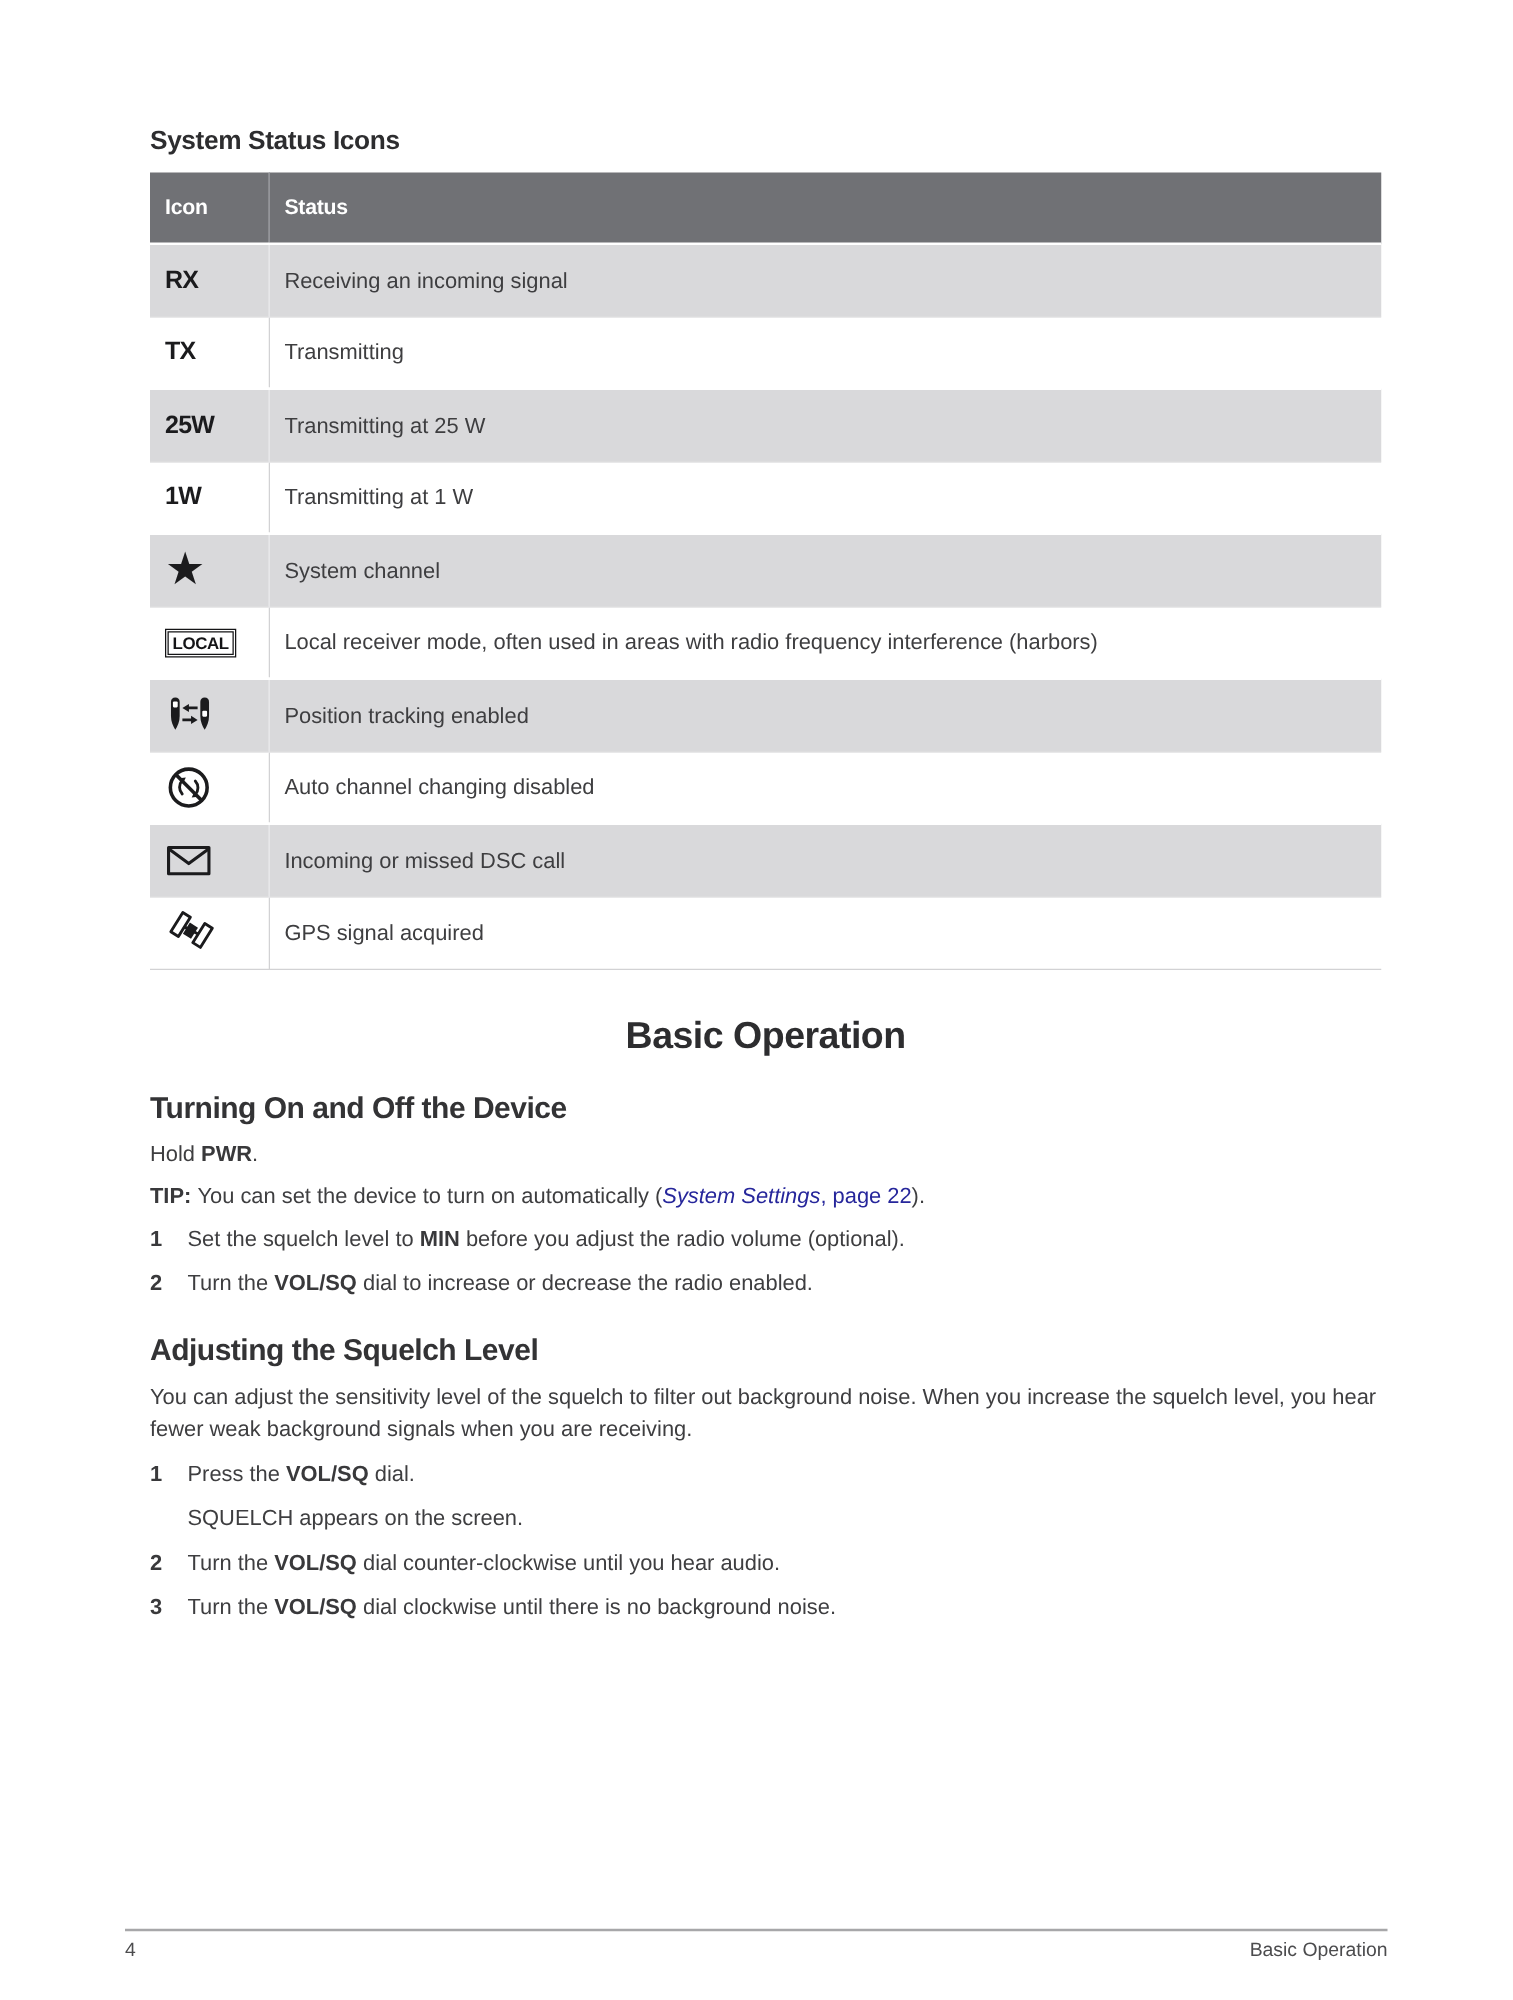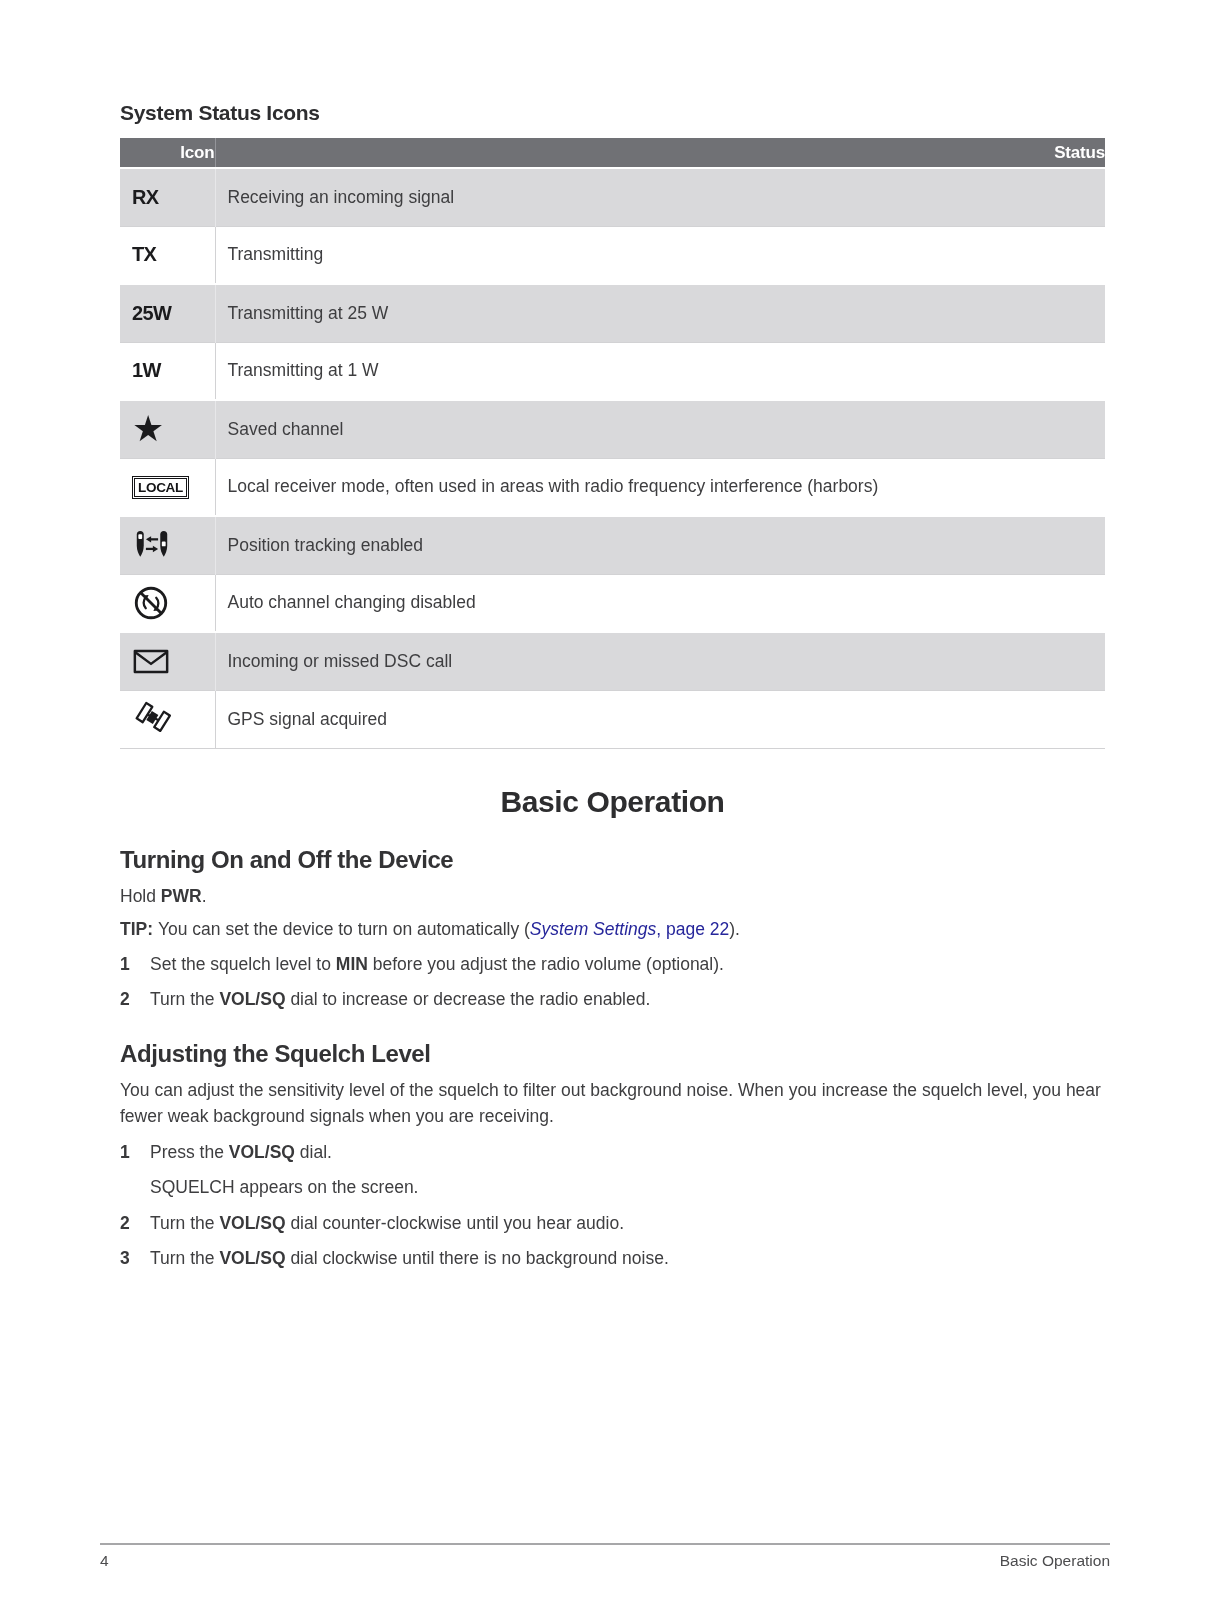--- a/index.html
+++ b/index.html
@@ -5,22 +5,22 @@
   * { box-sizing: border-box; }
   html,body { margin:0; padding:0; background:#ffffff; }
   body { font-family:"Liberation Sans", sans-serif; color:#3e3e40; }
   .page { position:relative; width:1210px; height:1600px; background:#fff; overflow:hidden; }
   .content { position:absolute; left:100px; top:0; width:985px;margin-left:20px; }
 
   
   .table-title { margin:101px 0 13px 0; font-size:21px; font-weight:bold; color:#2d2d2f; letter-spacing:-0.3px; }
   table.status { width:100%; border-collapse:collapse; }
   table.status thead th {
-    background:#707175; color:#ffffff; text-align:right; font-size:17px;
-    height:30px; padding:0 0 0 12px; font-weight:bold; letter-spacing:-0.2px;
+    background:#707175; color:#ffffff; text-align:left; font-size:17px;
+    height:57px; padding:0 0 0 12px; font-weight:bold; letter-spacing:-0.2px;
   }
   th.icon-col { width:95px; border-right:1px solid #94959a; }
   table.status tbody td { height:58px; font-size:17.5px; padding:0 0 0 12px; color:#3e3e40; }
   tbody tr:nth-child(odd) td { background:#d9d9db; border-top:2px solid #ffffff; }
   tbody tr:nth-child(odd) td:first-child { border-right:1px solid #e7e7e9; }
   tbody tr:nth-child(even) td { background:#ffffff; border-top:1px solid #d2d2d4; border-bottom:1px solid #d2d2d4; }
   tbody tr:nth-child(even) td:first-child { border-right:1px solid #d2d2d4; }
   tbody tr:last-child td { border-bottom:1px solid #d2d2d4; }
 
   .icon-text { font-weight:800; font-size:20px; color:#1b1b1d; letter-spacing:-0.6px; }
@@ -84,21 +84,21 @@
     <td><span>Transmitting at 25 W</span></td>
   </tr>
 
   <tr>
     <td><span class="icon-holder icon-text">1W</span></td>
     <td><span>Transmitting at 1 W</span></td>
   </tr>
 
   <tr>
     <td><span class="icon-holder star-glyph">★</span></td>
-    <td><span>Saved channel</span></td>
+    <td><span>System channel</span></td>
   </tr>
 
   <tr>
     <td><span class="icon-holder badge">LOCAL</span></td>
     <td><span>Local receiver mode, often used in areas with radio frequency interference (harbors)</span></td>
   </tr>
 
 
   <tr>
     <td><span class="icon-holder"><svg class="row-icon" width="40" height="30" viewBox="0 0 46 34">

